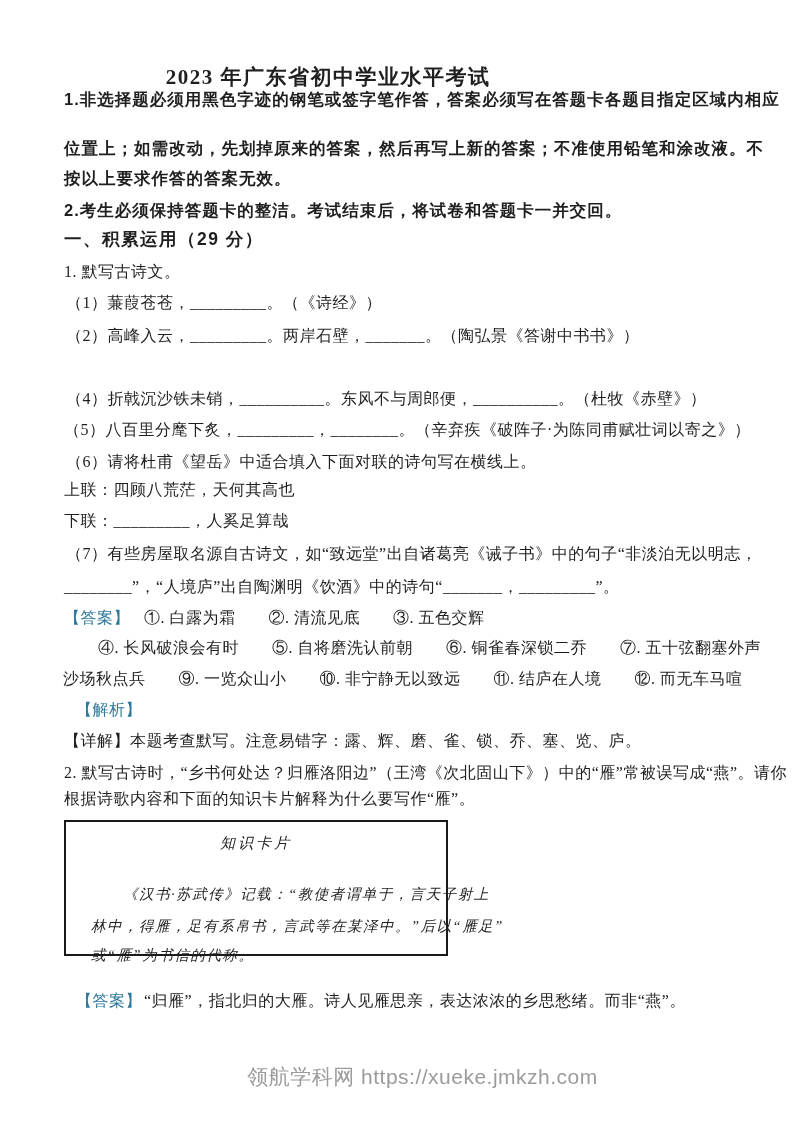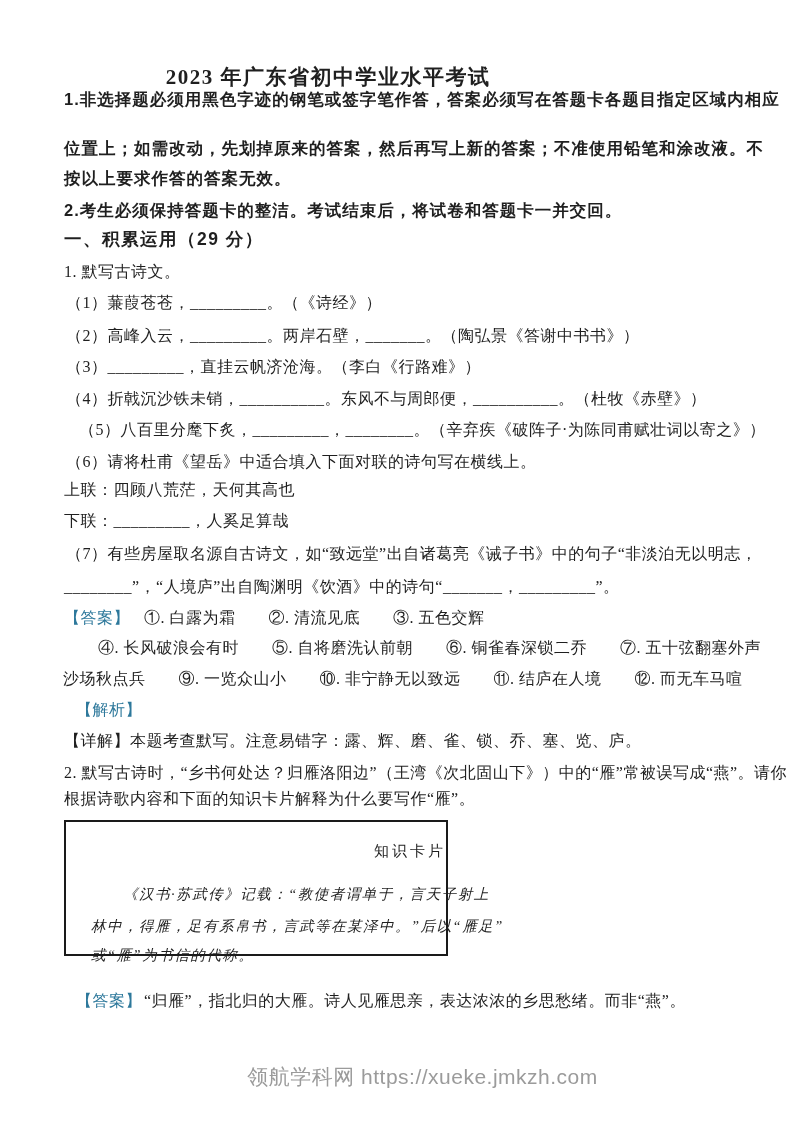--- a/index.html
+++ b/index.html
@@ -32,23 +32,23 @@
     font-size:17.5px;letter-spacing:1.5px;
   }
   .albl{color:#2d789b;margin-right:14px;}
   .albl2{color:#2d789b;margin-right:2px;margin-left:12px;}
   .card{
     position:absolute;left:64px;top:820px;
     width:384px;height:136px;
     border:2px solid #1a1a1a;box-sizing:border-box;
   }
   .card-title{
-    position:absolute;top:20px;left:0;width:100%;
-    text-align:right;margin:0;
-    font-size:15px;letter-spacing:3px;
+    position:absolute;top:12px;left:0;width:100%;
+    text-align:center;margin:0;
+    font-style:italic;font-size:15px;letter-spacing:3px;
   }
   .card-ln{
     position:absolute;left:8px;margin:17px;
     font-style:italic;font-size:14.5px;
     letter-spacing:1.5px;white-space:pre;
   }
   .card-ind{left:40px;}
   .wm{
     position:absolute;top:1063px;left:0;width:793px;
     text-align:center;margin:0;
@@ -66,23 +66,22 @@
   <p class="ln boldln" style="top:88px">1.非选择题必须用黑色字迹的钢笔或签字笔作答，答案必须写在答题卡各题目指定区域内相应</p>
   <p class="ln boldln" style="top:137px">位置上；如需改动，先划掉原来的答案，然后再写上新的答案；不准使用铅笔和涂改液。不</p>
   <p class="ln boldln" style="top:167px">按以上要求作答的答案无效。</p>
   <p class="ln boldln" style="top:199px">2.考生必须保持答题卡的整洁。考试结束后，将试卷和答题卡一并交回。</p>
 
   <p class="ln sec" style="top:228px">一、积累运用（29 分）</p>
 
   <p class="ln" style="top:261px">1. 默写古诗文。</p>
   <p class="ln" style="top:292px;left:66px">（1）蒹葭苍苍，_________。（《诗经》）</p>
   <p class="ln" style="top:325px;left:66px">（2）高峰入云，_________。两岸石壁，_______。（陶弘景《答谢中书书》）</p>
-  <p class="ln" style="top:356px;left:66px">（3）_________，直挂云帆济沧海。（李白《行路难》）</p>
   <p class="ln" style="top:388px;left:66px">（4）折戟沉沙铁未销，__________。东风不与周郎便，__________。（杜牧《赤壁》）</p>
-  <p class="ln" style="top:419px;left:79px">（5）八百里分麾下炙，_________，________。（辛弃疾《破阵子·为陈同甫赋壮词以寄之》）</p>
+  <p class="ln" style="top:419px;left:64px">（5）八百里分麾下炙，_________，________。（辛弃疾《破阵子·为陈同甫赋壮词以寄之》）</p>
   <p class="ln" style="top:451px;left:66px">（6）请将杜甫《望岳》中适合填入下面对联的诗句写在横线上。</p>
   <p class="ln" style="top:479px">上联：四顾八荒茫，天何其高也</p>
   <p class="ln" style="top:510px">下联：_________，人奚足算哉</p>
   <p class="ln" style="top:543px;left:66px">（7）有些房屋取名源自古诗文，如“致远堂”出自诸葛亮《诫子书》中的句子“非淡泊无以明志，</p>
   <p class="ln" style="top:576px">________”，“人境庐”出自陶渊明《饮酒》中的诗句“_______，_________”。</p>
 
   <p class="ln" style="top:607px"><span class="albl">【答案】</span><span>①. 白露为霜　　②. 清流见底　　③. 五色交辉</span></p>
   <p class="ln" style="top:637px;left:98px">④. 长风破浪会有时　　⑤. 自将磨洗认前朝　　⑥. 铜雀春深锁二乔　　⑦. 五十弦翻塞外声　　⑧.</p>
   <p class="ln" style="top:668px;left:63px">沙场秋点兵　　⑨. 一览众山小　　⑩. 非宁静无以致远　　⑪. 结庐在人境　　⑫. 而无车马喧</p>
 

